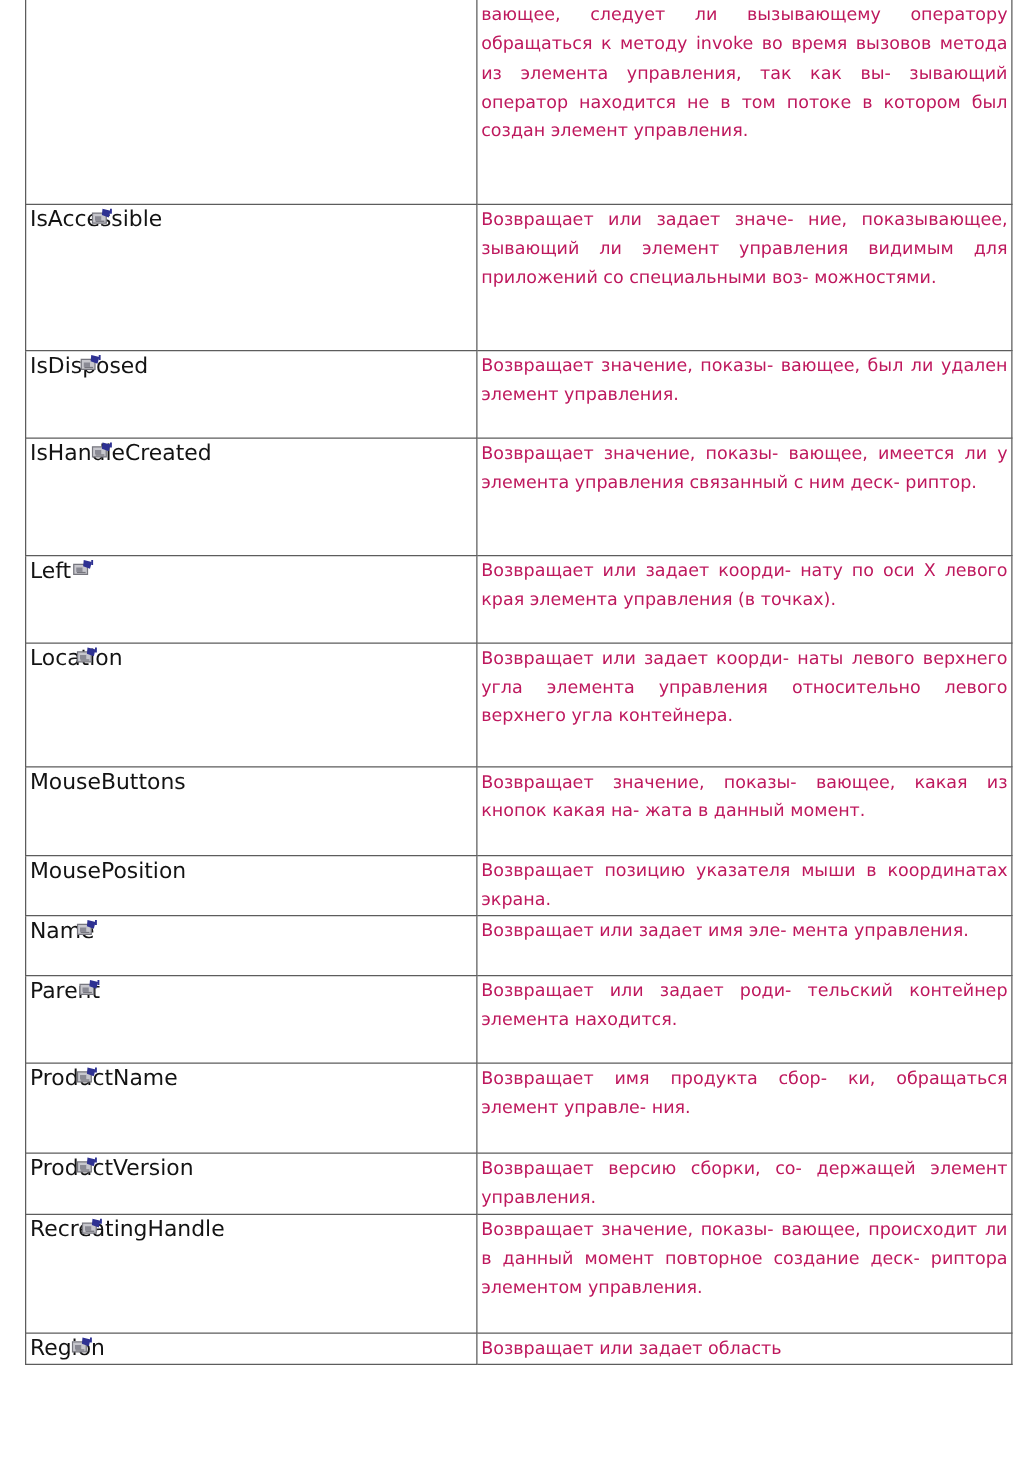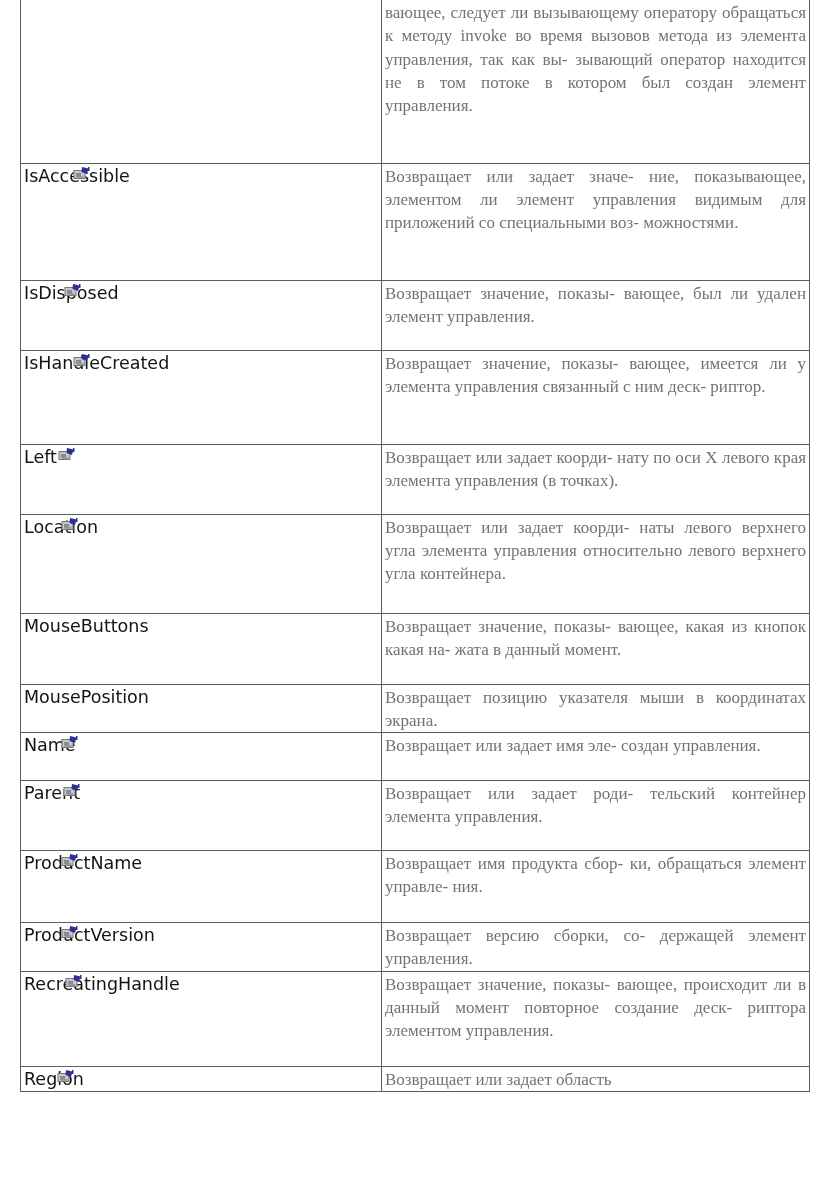--- a/index.html
+++ b/index.html
@@ -41,25 +41,24 @@
     padding: 1px 2px 0 3px;
     font-size: 17.5px;
     line-height: 23.3px;
     white-space: nowrap;
   }
   td.desc-cell {
     width: 421px;
     padding: 1px 3px 0 3px;
   }
   .desc {
-    font-size: 17px;
+    font-size: 14px;
     line-height: 23.3px;
     text-align: justify;
-    color: #737373;
-    font-family: Liberation Serif, serif;
+    color: #be185d;
   }
   .prop-name {
     color: #131313;
   }
   .anchor-icon {
     position: absolute;
     top: 2px;
     width: 17px;
     height: 15px;
     display: inline-block;
@@ -83,21 +82,21 @@
           <td class="name-cell"><span class="prop-name">IsAccessible</span><span class="anchor-icon" style="left: 52px;">
               <svg width="17" height="15" viewBox="0 0 17 15">
                 <rect x="1" y="4.5" width="11" height="8" fill="#c7c7cd" stroke="#76767e" stroke-width="1"></rect>
                 <rect x="3" y="7" width="5" height="3.5" fill="#8a8a94"></rect>
                 <rect x="3.5" y="10.5" width="7" height="1" fill="#76767e"></rect>
                 <path d="M9 1 L15.5 2.5 L14 8 L8.5 6 Z" fill="#2e3192"></path>
                 <rect x="15" y="1" width="1.5" height="4" fill="#2e3192"></rect>
               </svg>
             </span></td>
           <td class="desc-cell">
-            <div class="desc">Возвращает или задает значе- ние, показывающее, элементом ли элемент управления видимым для приложений со специальными воз- можностями.</div>
+            <div class="desc">Возвращает или задает значе- ние, показывающее, зывающий ли элемент управления видимым для приложений со специальными воз- можностями.</div>
           </td>
         </tr>
         <tr style="height: 70px;">
           <td class="name-cell"><span class="prop-name">IsDisposed</span><span class="anchor-icon" style="left: 43px;">
               <svg width="17" height="15" viewBox="0 0 17 15">
                 <rect x="1" y="4.5" width="11" height="8" fill="#c7c7cd" stroke="#76767e" stroke-width="1"></rect>
                 <rect x="3" y="7" width="5" height="3.5" fill="#8a8a94"></rect>
                 <rect x="3.5" y="10.5" width="7" height="1" fill="#76767e"></rect>
                 <path d="M9 1 L15.5 2.5 L14 8 L8.5 6 Z" fill="#2e3192"></path>
                 <rect x="15" y="1" width="1.5" height="4" fill="#2e3192"></rect>
@@ -165,35 +164,35 @@
           <td class="name-cell"><span class="prop-name">Name</span><span class="anchor-icon" style="left: 40px;">
               <svg width="17" height="15" viewBox="0 0 17 15">
                 <rect x="1" y="4.5" width="11" height="8" fill="#c7c7cd" stroke="#76767e" stroke-width="1"></rect>
                 <rect x="3" y="7" width="5" height="3.5" fill="#8a8a94"></rect>
                 <rect x="3.5" y="10.5" width="7" height="1" fill="#76767e"></rect>
                 <path d="M9 1 L15.5 2.5 L14 8 L8.5 6 Z" fill="#2e3192"></path>
                 <rect x="15" y="1" width="1.5" height="4" fill="#2e3192"></rect>
               </svg>
             </span></td>
           <td class="desc-cell">
-            <div class="desc">Возвращает или задает имя эле- создан управления.</div>
+            <div class="desc">Возвращает или задает имя эле- мента управления.</div>
           </td>
         </tr>
         <tr style="height: 70px;">
           <td class="name-cell"><span class="prop-name">Parent</span><span class="anchor-icon" style="left: 42px;">
               <svg width="17" height="15" viewBox="0 0 17 15">
                 <rect x="1" y="4.5" width="11" height="8" fill="#c7c7cd" stroke="#76767e" stroke-width="1"></rect>
                 <rect x="3" y="7" width="5" height="3.5" fill="#8a8a94"></rect>
                 <rect x="3.5" y="10.5" width="7" height="1" fill="#76767e"></rect>
                 <path d="M9 1 L15.5 2.5 L14 8 L8.5 6 Z" fill="#2e3192"></path>
                 <rect x="15" y="1" width="1.5" height="4" fill="#2e3192"></rect>
               </svg>
             </span></td>
           <td class="desc-cell">
-            <div class="desc">Возвращает или задает роди- тельский контейнер элемента управления.</div>
+            <div class="desc">Возвращает или задает роди- тельский контейнер элемента находится.</div>
           </td>
         </tr>
         <tr style="height: 72px;">
           <td class="name-cell"><span class="prop-name">ProductName</span><span class="anchor-icon" style="left: 40px;">
               <svg width="17" height="15" viewBox="0 0 17 15">
                 <rect x="1" y="4.5" width="11" height="8" fill="#c7c7cd" stroke="#76767e" stroke-width="1"></rect>
                 <rect x="3" y="7" width="5" height="3.5" fill="#8a8a94"></rect>
                 <rect x="3.5" y="10.5" width="7" height="1" fill="#76767e"></rect>
                 <path d="M9 1 L15.5 2.5 L14 8 L8.5 6 Z" fill="#2e3192"></path>
                 <rect x="15" y="1" width="1.5" height="4" fill="#2e3192"></rect>

